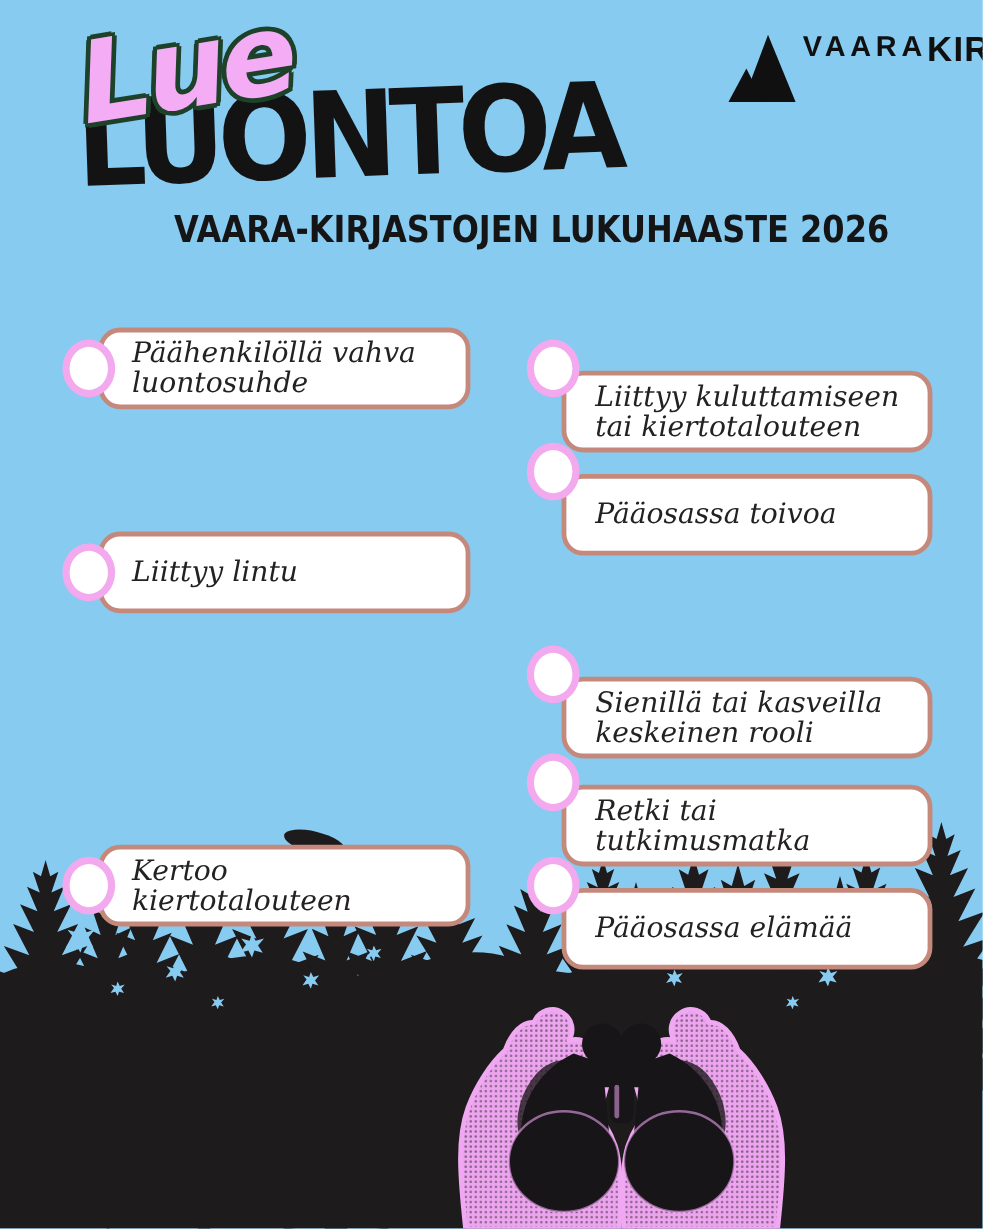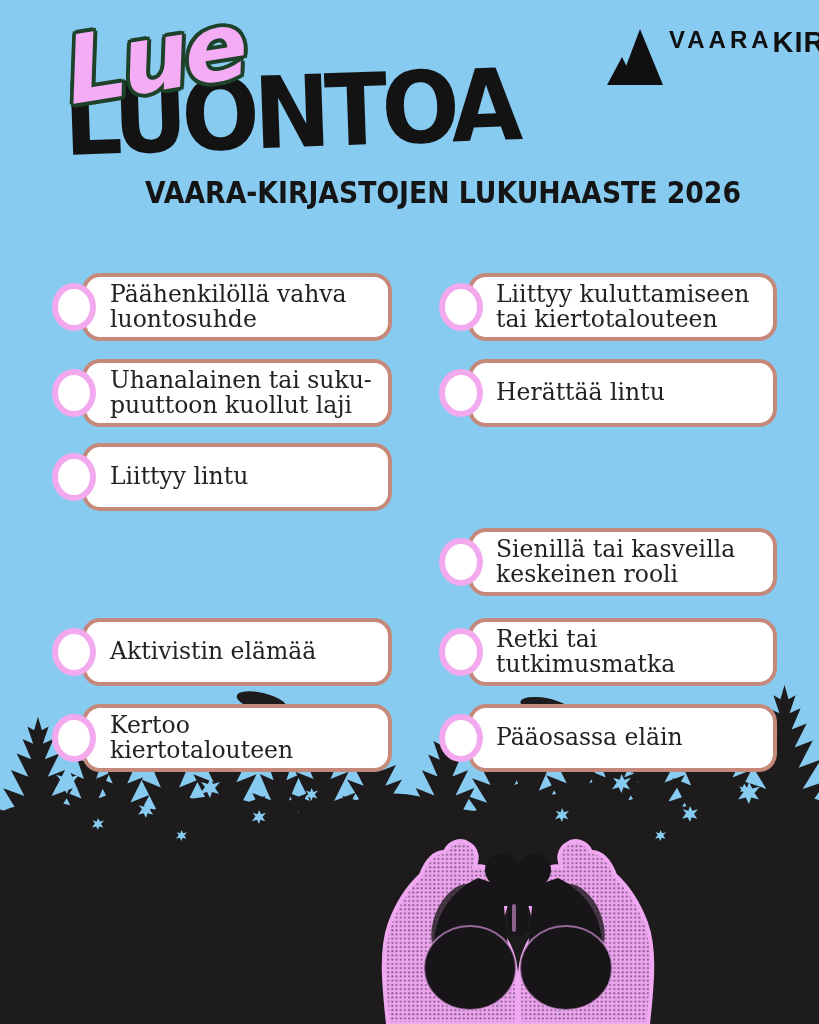--- a/index.html
+++ b/index.html
@@ -35,30 +35,30 @@
     letter-spacing:0;white-space:nowrap;z-index:3;
   }
   .logo{
     position:absolute;left:607px;top:27px;display:flex;align-items:flex-start;z-index:3;
   }
   .logo svg{display:block;margin-right:4px;}
   .logo-text{display:flex;flex-direction:row;font-family:"Liberation Sans",sans-serif;color:#101010;}
   .logo-line1{font-size:24px;font-weight:bold;letter-spacing:4px;line-height:1.08;}
   .logo-line2{font-size:29px;font-weight:bold;letter-spacing:1px;line-height:1.08;}
   
-  .row{position:absolute;height:57px;z-index:5;}
+  .row{position:absolute;height:57px;z-index:5;font-style:italic;}
   .row.left{left:52px;width:340px;}
   .row.right{left:439px;width:338px;}
   .card{
     position:absolute;top:0;height:68px;box-sizing:border-box;
     background:#FFFFFF;border:4px solid #C5897C;border-radius:18px;
     display:flex;align-items:center;padding:0 8px 0 24px;
   }
   .row.left  .card{left:30px;width:310px;}
-  .row.right .card{left:29px;width:309px;}
+  .row.right .card{left:29px;width:309px;margin-top:36px;}
   .card-label{
     font-family:"DejaVu Serif","Liberation Serif",serif;
     font-size:23.5px;line-height:1.07;color:#242122;
     white-space:pre-line;
   }
   .tick{
     position:absolute;left:0;top:10px;width:32px;height:36px;
     background:#FFFFFF;border:6px solid #F2A9EE;border-radius:50%;
     z-index:6;
   }
@@ -135,76 +135,63 @@
     </div>
   </div>
 
   <div class="row left" style="top:273px">
     <div class="card">
       <span class="card-label">Päähenkilöllä vahva
 luontosuhde</span>
       </div>
     <div class="tick"></div>
   </div>
-  <div class="row left" style="top:359px">
-    <div class="card">
-      <span class="card-label">Uhanalainen tai suku-
-puuttoon kuollut laji</span>
-      </div>
-    <div class="tick"></div>
-  </div>
   <div class="row left" style="top:443px">
     <div class="card">
       <span class="card-label">Liittyy lintu</span>
-      </div>
-    <div class="tick"></div>
-  </div>
-  <div class="row left" style="top:618px">
-    <div class="card">
-      <span class="card-label">Aktivistin elämää</span>
       </div>
     <div class="tick"></div>
   </div>
   <div class="row left" style="top:704px">
     <div class="card">
       <span class="card-label">Kertoo kiertotalouteen</span>
       </div>
     <div class="tick"></div>
   </div>
 
   <div class="row right" style="top:273px">
     <div class="card">
       <span class="card-label">Liittyy kuluttamiseen
 tai kiertotalouteen</span>
       </div>
     <div class="tick"></div>
   </div>
   <div class="row right" style="top:359px">
     <div class="card">
-      <span class="card-label">Herättää lintu</span>
+      <span class="card-label">Pääosassa toivoa</span>
       </div>
     <div class="tick"></div>
   </div>
   <div class="row right" style="top:528px">
     <div class="card">
       <span class="card-label">Sienillä tai kasveilla
 keskeinen rooli</span>
       </div>
     <div class="tick"></div>
   </div>
   <div class="row right" style="top:618px">
     <div class="card">
       <span class="card-label">Retki tai
 tutkimusmatka</span>
       </div>
     <div class="tick"></div>
   </div>
   <div class="row right" style="top:704px">
     <div class="card">
-      <span class="card-label">Pääosassa eläin</span>
+      <span class="card-label">Pääosassa elämää</span>
       </div>
     <div class="tick"></div>
   </div>
 
   <svg class="binocs" viewBox="0 0 304 204">
     <defs>
       <pattern id="ht" width="4.2" height="4.2" patternUnits="userSpaceOnUse">
         <rect width="4.2" height="4.2" fill="#ECA4EE"></rect>
         <circle cx="1.1" cy="1.1" r="1.05" fill="#1E1B1C" opacity="0.5"></circle>
       </pattern>

